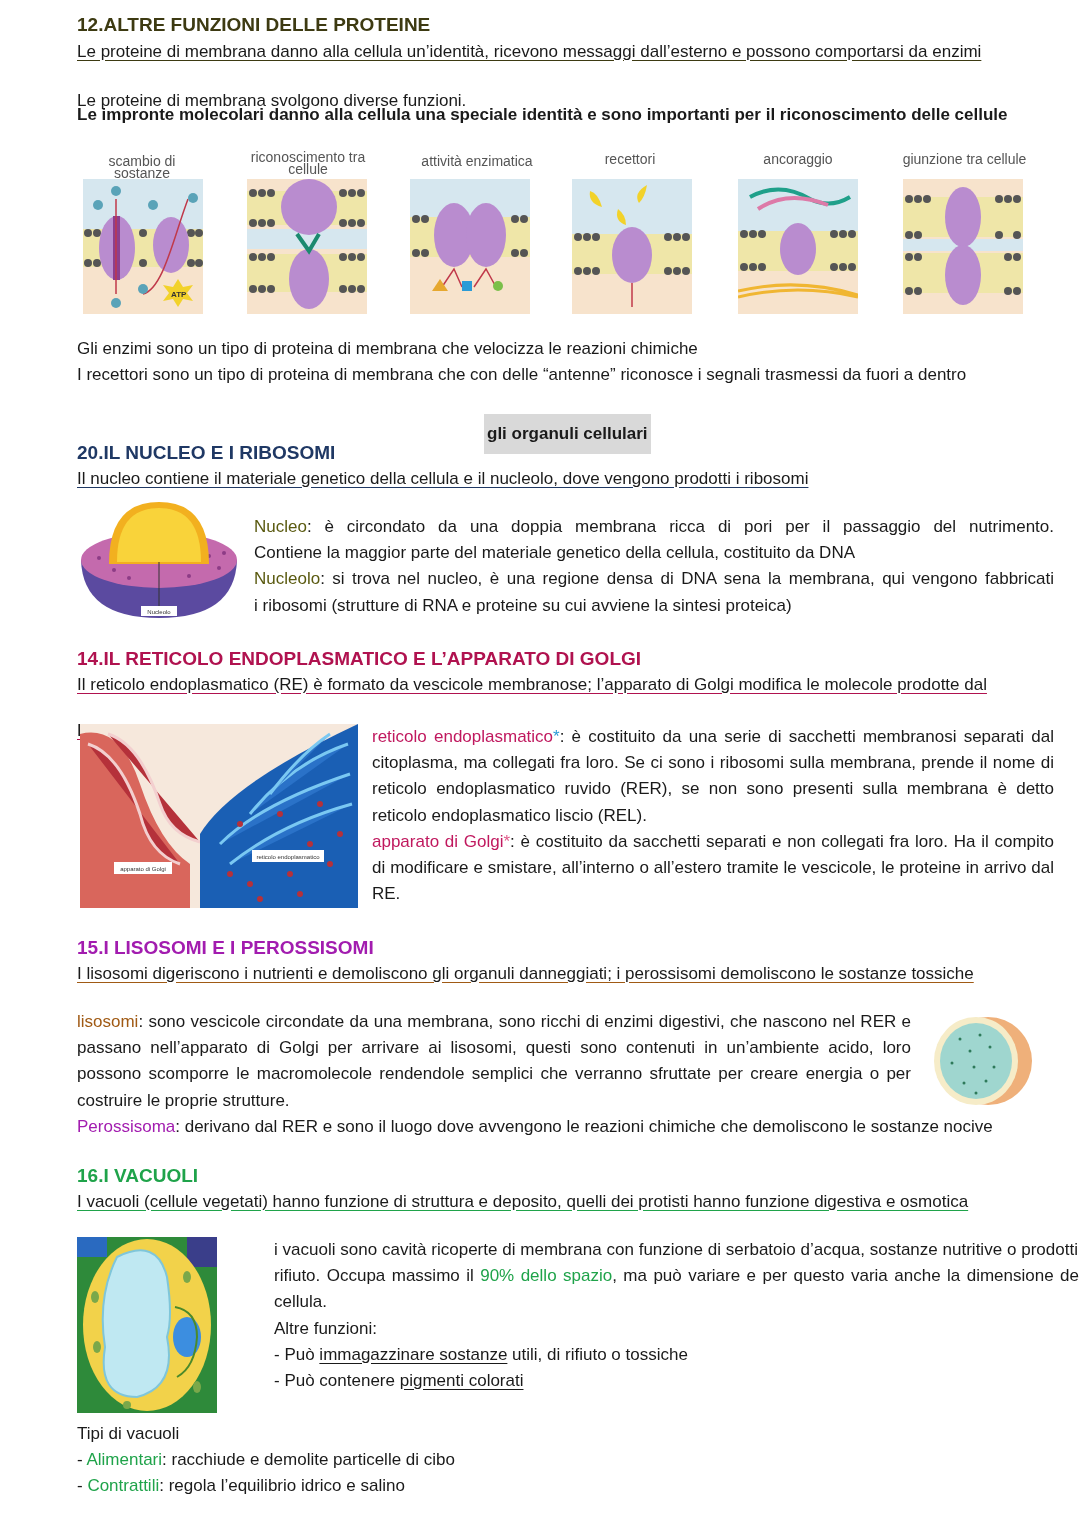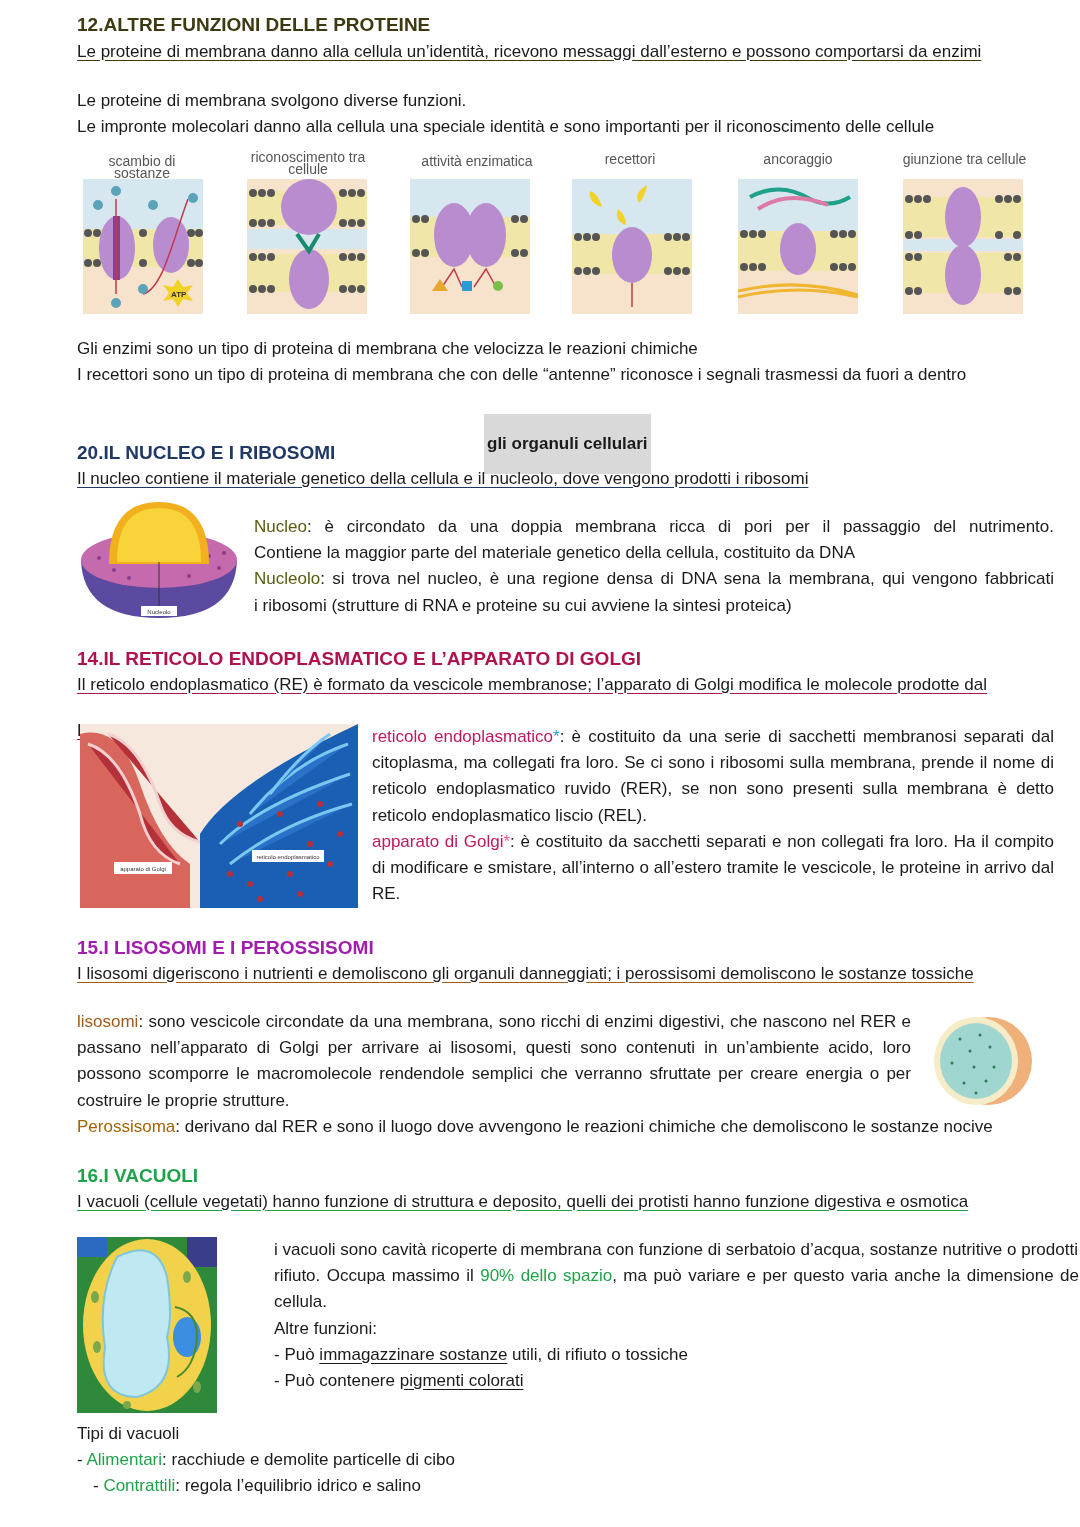--- a/index.html
+++ b/index.html
@@ -7,29 +7,29 @@
          font-family: "Liberation Sans", "DejaVu Sans", sans-serif; color: #1a1a1a; font-size: 17px; }
   .abs { position: absolute; }
   .line { position: absolute; left: 77px; white-space: nowrap; line-height: 22px; }
   .h { font-weight: bold; font-size: 19px; }
   .sub { text-decoration: underline; text-underline-offset: 3px; }
   .blk { position: absolute; line-height: 26.2px; }
   .blk p { margin: 0; }
   .u { text-decoration: underline; text-underline-offset: 3px; }
   .cap { position: absolute; font-size: 14px; color: #555; text-align: center; line-height: 12px; }
   .panel { position: absolute; top: 179px; width: 120px; height: 135px; }
-  .center-title { position: absolute; left: 484px; top: 414px; background: #d9d9d9; font-weight: bold; padding: 18px 3px; line-height: 24px; }
+  .center-title { position: absolute; left: 484px; top: 414px; background: #d9d9d9; font-weight: bold; padding: 8px 3px; line-height: 24px; }
 </style>
 </head>
 <body>
 
 <div class="line h" style="top:14px;color:#3d3a12;">12.ALTRE FUNZIONI DELLE PROTEINE</div>
 <div class="line sub" style="top:41px;text-decoration-color:#3d3a12;">Le proteine di membrana danno alla cellula un’identità, ricevono messaggi dall’esterno e possono comportarsi da enzimi</div>
 <div class="line" style="top:90px;">Le proteine di membrana svolgono diverse funzioni.</div>
-<div class="line" style="top:116px;">Le impronte molecolari danno alla cellula una speciale identità e sono importanti per il riconoscimento delle cellule</div>
+<div class="line" style="top:104px;font-weight:bold;">Le impronte molecolari danno alla cellula una speciale identità e sono importanti per il riconoscimento delle cellule</div>
 
 <div>
   <div class="cap" style="left:82px;top:155px;width:120px;">scambio di sostanze</div>
   <div class="cap" style="left:248px;top:151px;width:120px;">riconoscimento tra cellule</div>
   <div class="cap" style="left:412px;top:155px;width:130px;">attività enzimatica</div>
   <div class="cap" style="left:570px;top:153px;width:120px;">recettori</div>
   <div class="cap" style="left:738px;top:153px;width:120px;">ancoraggio</div>
   <div class="cap" style="left:902px;top:153px;width:125px;">giunzione tra cellule</div>
 
   <svg class="panel" style="left:83px;" viewBox="0 0 120 135">
@@ -302,21 +302,21 @@
       <circle cx="60" cy="32" r="1.5"></circle>
       <circle cx="22" cy="48" r="1.5"></circle>
       <circle cx="44" cy="52" r="1.5"></circle>
       <circle cx="64" cy="52" r="1.5"></circle>
       <circle cx="34" cy="68" r="1.5"></circle>
       <circle cx="56" cy="66" r="1.5"></circle>
       <circle cx="46" cy="78" r="1.5"></circle>
     </g>
 </svg>
 <div class="line" style="top:1116px;">
-  <span style="color:#a16207;">Perossisoma</span><span>: derivano dal RER e sono il luogo dove avvengono le reazioni chimiche che demoliscono le sostanze nocive</span>
+  <span style="color:#a21caf;">Perossisoma</span><span>: derivano dal RER e sono il luogo dove avvengono le reazioni chimiche che demoliscono le sostanze nocive</span>
 </div>
 
 <div class="line h" style="top:1165px;color:#1fa34a;">16.I VACUOLI</div>
 <div class="line sub" style="top:1191px;text-decoration-color:#1fa34a;">I vacuoli (cellule vegetati) hanno funzione di struttura e deposito, quelli dei protisti hanno funzione digestiva e osmotica</div>
 
 <svg class="abs" style="left:77px;top:1237px;" width="140" height="176" viewBox="0 0 140 176">
   <rect width="140" height="176" fill="#2e8a3a"></rect>
   <rect x="0" y="0" width="30" height="20" fill="#2a6ac0"></rect>
     <rect x="110" y="0" width="30" height="30" fill="#3a3e8a"></rect>
   <ellipse cx="70" cy="88" rx="64" ry="86" fill="#f2d24a"></ellipse>
@@ -336,15 +336,15 @@
   <p style="text-align:justify;"><span>i vacuoli sono cavità ricoperte di membrana con funzione di serbatoio d’acqua, sostanze nutritive o prodotti di rifiuto. Occupa massimo il </span><span style="color:#1fa34a;">90% dello spazio</span><span>, ma può variare e per questo varia anche la dimensione della cellula.</span></p>
   <p>Altre funzioni:</p>
   <p><span>- Può </span><span class="u">immagazzinare sostanze</span><span> utili, di rifiuto o tossiche</span></p>
   <p><span>- Può contenere </span><span class="u">pigmenti colorati</span><span></span></p>
 </div>
 
 <div class="line" style="top:1423px;">Tipi di vacuoli</div>
 <div class="line" style="top:1449px;">
   <span>- </span><span style="color:#1fa34a;">Alimentari</span><span>: racchiude e demolite particelle di cibo</span>
 </div>
-<div class="line" style="top:1475px;margin-left:16px;">
+<div class="line" style="top:1475px;">
   <span>- </span><span style="color:#1fa34a;">Contrattili</span><span>: regola l’equilibrio idrico e salino</span>
 </div>
 
 </body></html>

